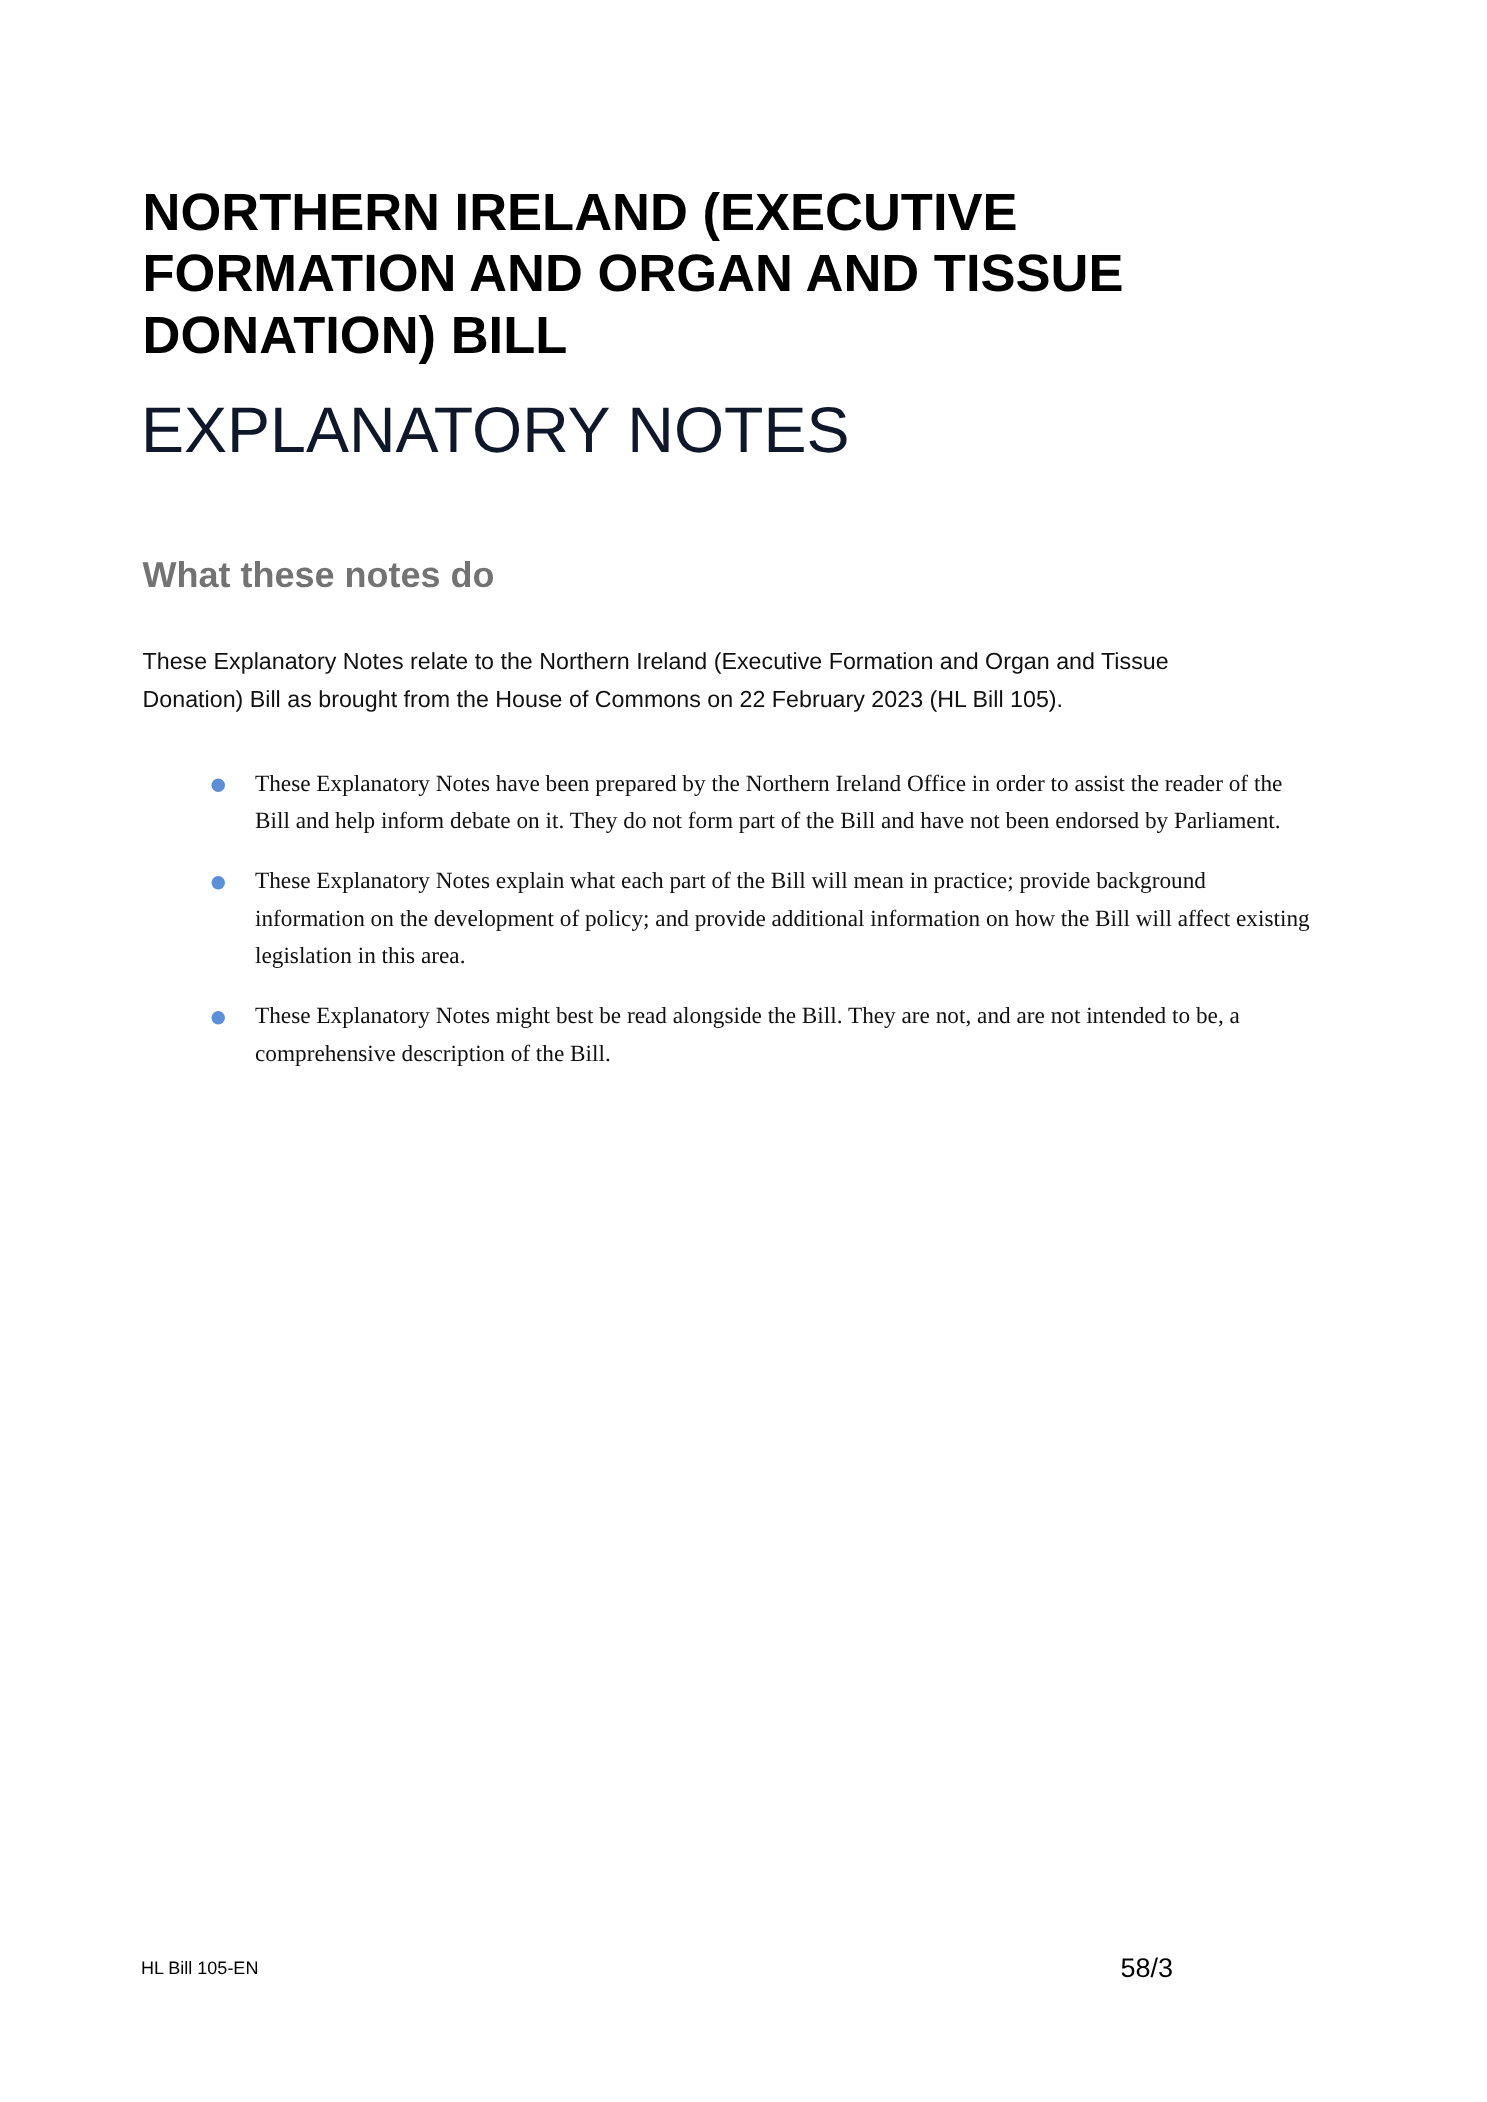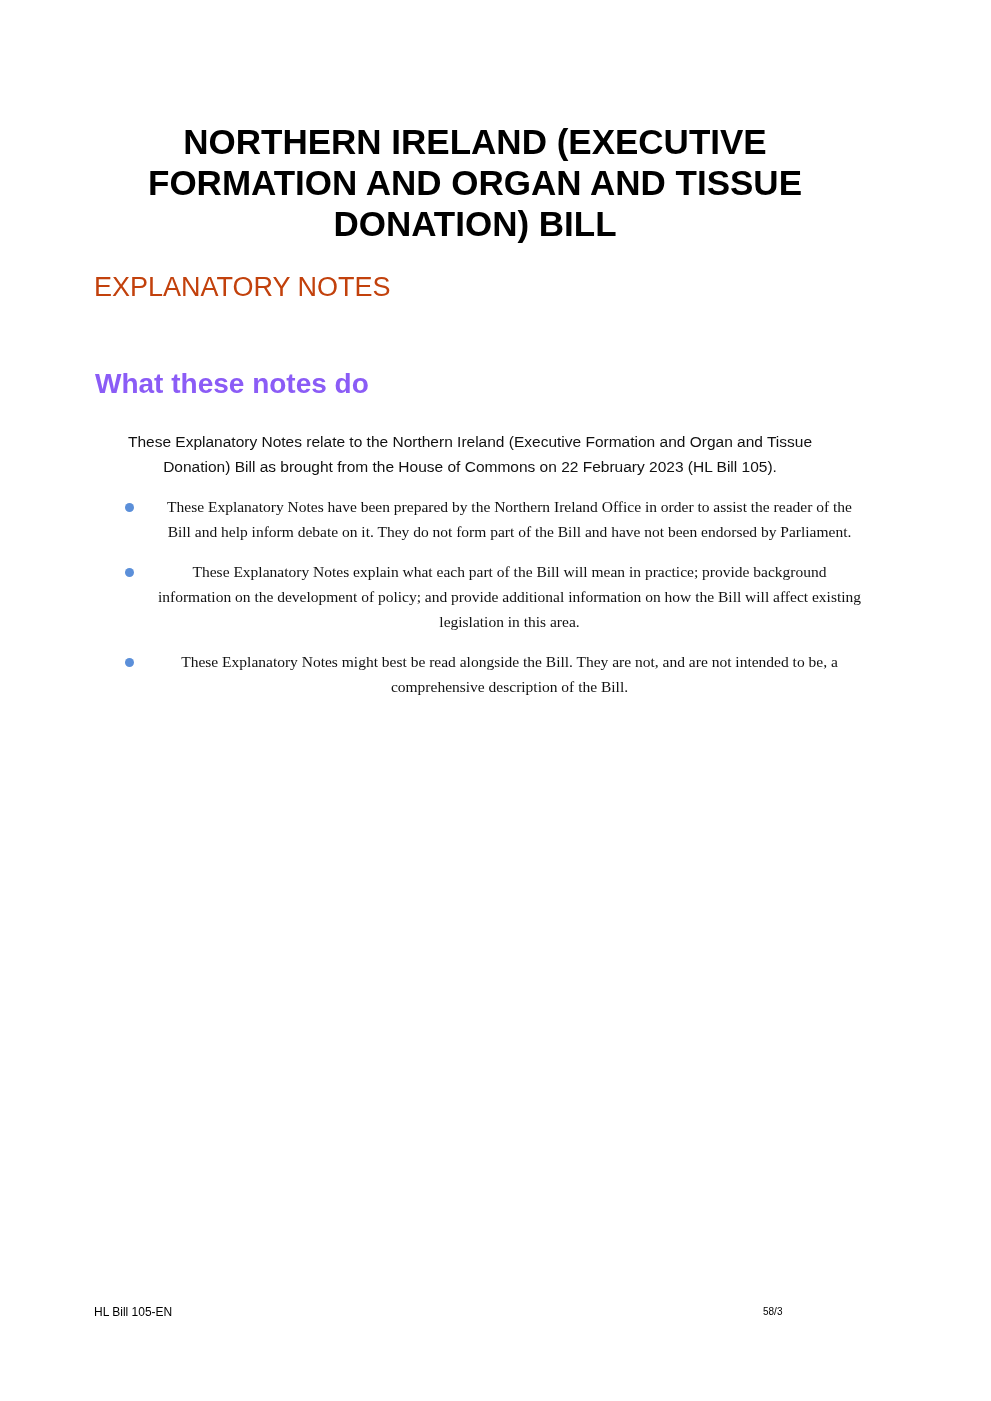--- a/index.html
+++ b/index.html
@@ -11,21 +11,20 @@
       width: 991px;
       height: 1401px;
       position: relative;
       overflow: hidden;
     }
     .page {
       position: absolute;
       left: 0; top: 0;
       width: 991px; height: 1401px;
       background: #ffffff;
-      text-align: center;
     }
     .title {
       position: absolute;
       left: 95px;
       top: 121px;
       width: 760px;
       margin: 0;
       font-family: "Liberation Sans", sans-serif;
       font-weight: bold;
       font-size: 35px;
@@ -33,52 +32,52 @@
       color: #000000;
       letter-spacing: 0px;
     }
     .subtitle {
       position: absolute;
       left: 94px;
       top: 267px;
       margin: 0;
       font-family: "Liberation Sans", sans-serif;
       font-weight: normal;
-      font-size: 27px;
+      font-size: 43px;
       line-height: 41px;
-      color: #c2410c;
+      color: #0f172a;
     }
     .section-heading {
       position: absolute;
       left: 95px;
       top: 369px;
       margin: 0;
       font-family: "Liberation Sans", sans-serif;
       font-weight: bold;
-      font-size: 28px;
+      font-size: 24px;
       line-height: 30px;
-      color: #8b5cf6;
+      color: #737373;
     }
     .intro {
       position: absolute;
       left: 95px;
       top: 429px;
       width: 750px;
       margin: 0;
       font-family: Liberation Sans, sans-serif;
       font-size: 15.5px;
       line-height: 25px;
       color: #111111;
     }
     .bullets {
       position: absolute;
       left: 95px;
       top: 494px;
       width: 770px;
-      margin: 0;
+      margin: 16px;
       padding: 0;
       list-style: none;
     }
     .bullet-item {
       position: relative;
       padding-left: 59px;
       margin-bottom: 15px;
       font-family: "Liberation Serif", serif;
       font-size: 15.5px;
       line-height: 25px;
@@ -97,24 +96,24 @@
       position: absolute;
       left: 94px;
       top: 1304px;
       font-family: "Liberation Sans", sans-serif;
       font-size: 12px;
       line-height: 16px;
       color: #000000;
     }
     .footer-right {
       position: absolute;
-      left: 763px;
+      left: 747px;
       top: 1304px;
       font-family: "Liberation Sans", sans-serif;
-      font-size: 10px;
+      font-size: 18px;
       line-height: 16px;
       color: #000000;
     }
   </style>
 </head>
 <body>
 
 <div class="page">
   <h1 class="title">NORTHERN IRELAND (EXECUTIVE FORMATION AND ORGAN AND TISSUE DONATION) BILL</h1>
   <h2 class="subtitle">EXPLANATORY NOTES</h2>

